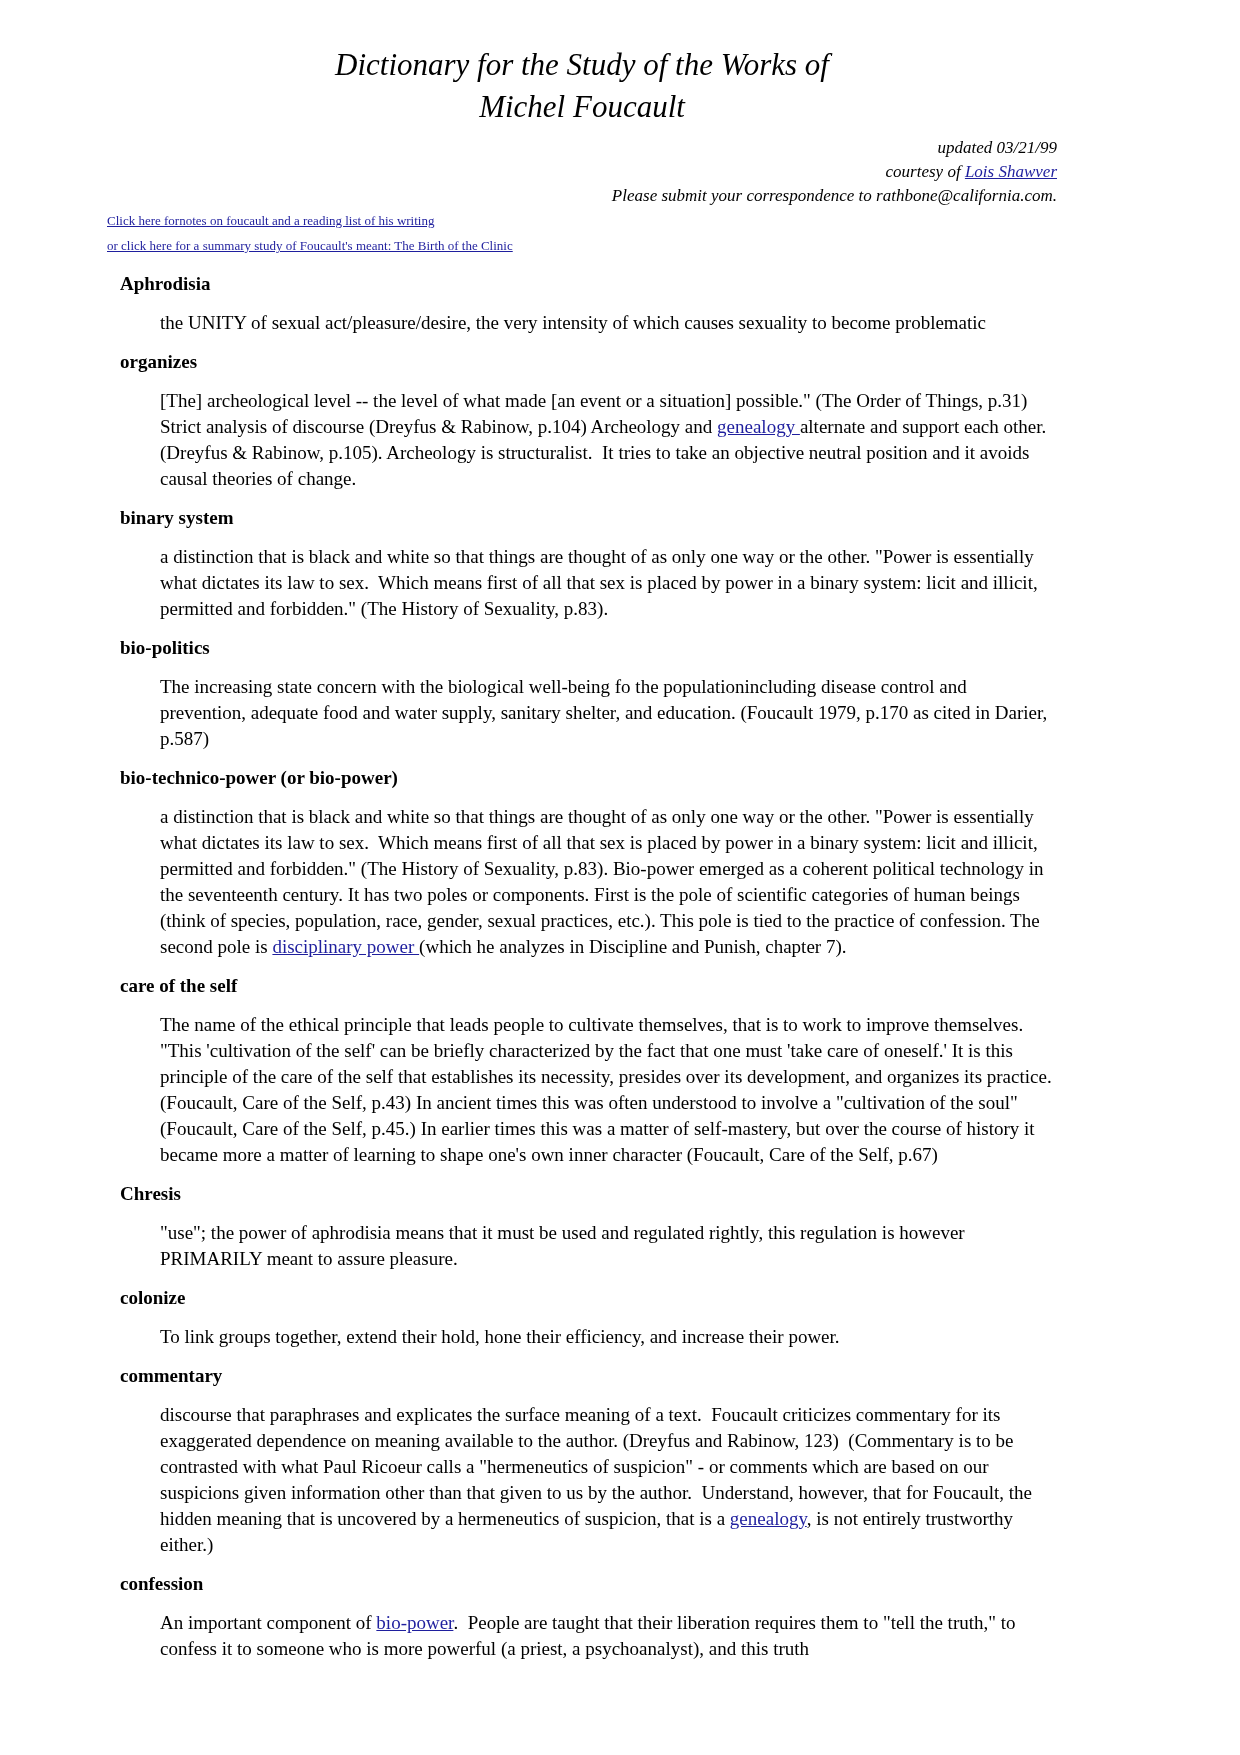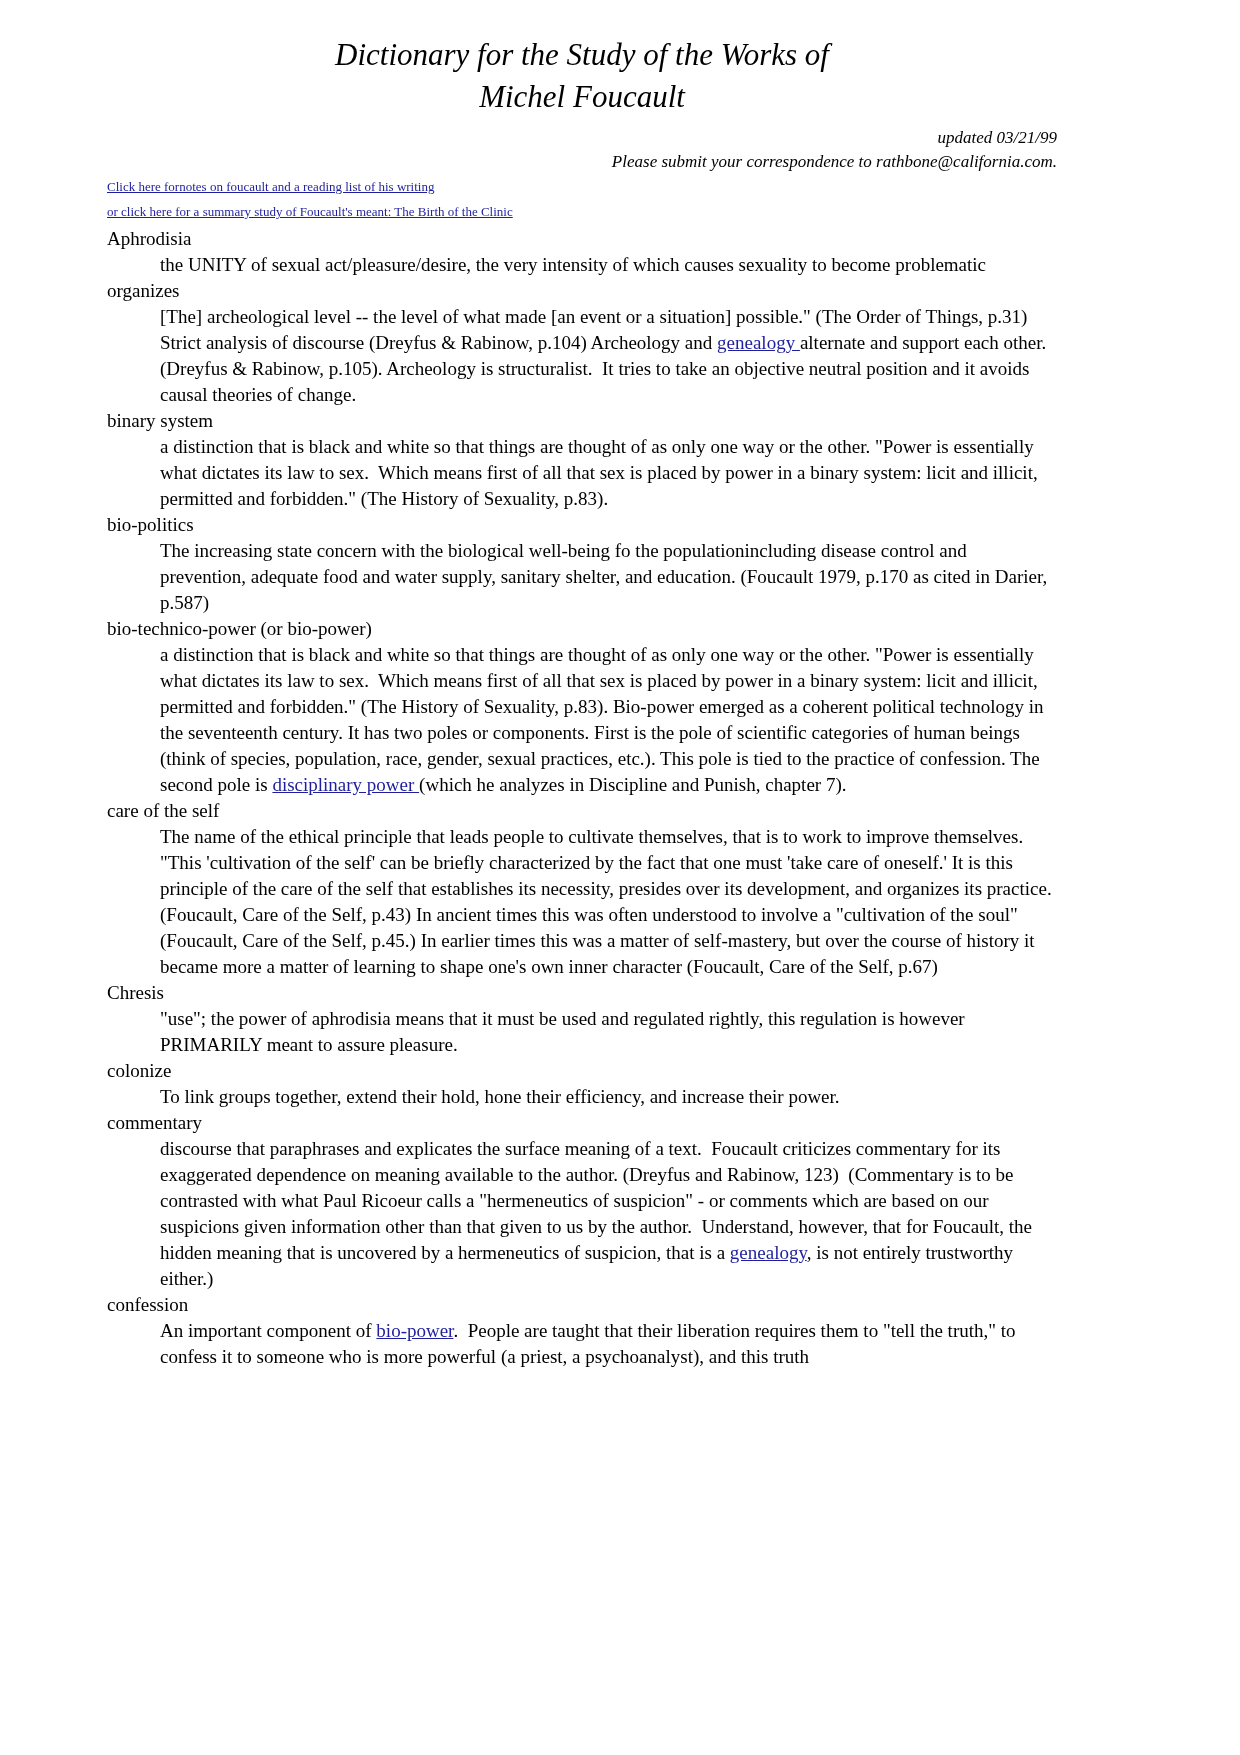--- a/index.html
+++ b/index.html
@@ -12,21 +12,21 @@
   }
   .page {
     width: 1240px;
     min-height: 1755px;
     background: #ffffff;
     box-sizing: border-box;
   }
   .content {
     margin-left: 107px;
     width: 950px;
-    padding-top: 6px;
+    padding-top: 16px;
   }
   h1.title {
     font-style: italic;
     font-weight: normal;
     font-size: 31px;
     line-height: 42px;
     text-align: center;
     margin: 28px 0 8px 0;
   }
   .meta {
@@ -42,41 +42,44 @@
   }
   .nav-link-row {
     font-size: 13px;
     line-height: 25px;
   }
   dl.entries {
     margin: 2px 0 0 0;
     line-height: 26px;
   }
   dl.entries dt {
-    font-weight: normal;
-    margin: 0;
+    font-weight: bold;
+    margin: 13px;
   }
   dl.entries dd {
     margin: 0 0 0 53px;
     white-space: pre-wrap;
   }
 </style>
 </head>
 <body>
 
 <div class="page">
   <div class="content">
 
     <h1 class="title">
       <span>Dictionary for the Study of the Works of</span><br>
       <span>Michel Foucault</span>
     </h1>
 
     <div class="meta">updated 03/21/99</div>
 
+    <div class="meta">
+      <span>courtesy of </span><a href="#">Lois Shawver</a>
+    </div>
 
     <div class="meta">Please submit your correspondence to rathbone@california.com.</div>
 
     <div class="nav-link-row">
       <a href="#">Click here fornotes on foucault and a reading list of his writing</a>
     </div>
     <div class="nav-link-row">
       <a href="#">or click here for a summary study of Foucault's meant: The Birth of the Clinic</a>
     </div>
 

